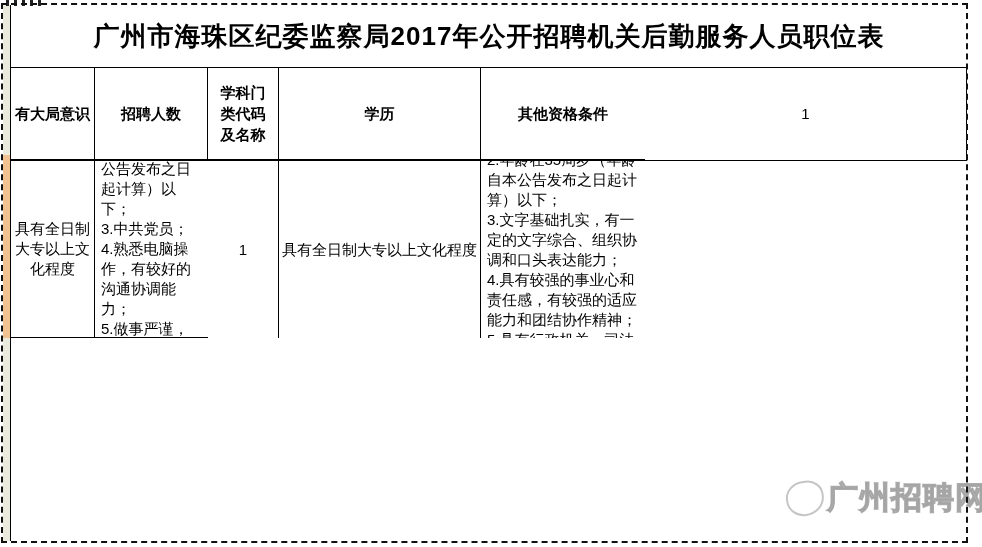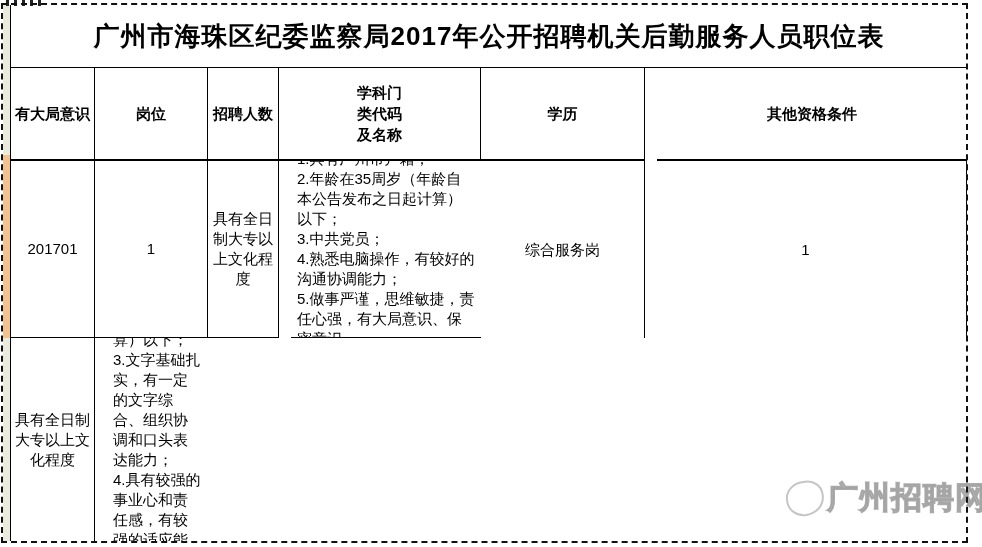--- a/index.html
+++ b/index.html
@@ -44,21 +44,21 @@
   }
   .title-cell {
     grid-column:1 / -1; border-right:none;
     font-size:26px; font-weight:bold; letter-spacing:1px;
   }
   .header-cell { font-weight:bold; border-bottom-width:2px; white-space:pre-line; line-height:21px; }
   .req-cell {
     justify-content:flex-start; text-align:left; padding:0 6px;
     white-space:pre-line; line-height:20px;
   }
-  .no-right { border-right:none;margin-left:12px; }
+  .no-right { border-right:none; }
   .no-bottom { border-bottom:none; }
   
   .watermark {
     position:absolute; left:786px; top:477px; display:flex;
     align-items:center; gap:3px; z-index:4;
   }
   .wm-logo {
     width:38px; height:35px; flex:0 0 auto;
     border:2px solid rgba(150,150,150,0.55);
     border-radius:50% 45% 55% 50%;
@@ -81,38 +81,35 @@
 
   <div class="left-strip">
     <div class="left-strip-highlight"></div>
   </div>
 
   <div class="table-grid">
 
     <div class="cell title-cell">广州市海珠区纪委监察局2017年公开招聘机关后勤服务人员职位表</div>
 
     <div class="cell header-cell">有大局意识</div>
-    <div class="cell header-cell">岗位</div>
     <div class="cell header-cell">招聘人数</div>
     <div class="cell header-cell">学科门
 类代码
 及名称</div>
     <div class="cell header-cell">学历</div>
     <div class="cell header-cell no-right">其他资格条件</div>
 
-    <div class="cell">201701</div>
     <div class="cell">1</div>
     <div class="cell">具有全日制大专以上文化程度</div>
     <div class="cell req-cell no-right">1.具有广州市户籍；
 2.年龄在35周岁（年龄自本公告发布之日起计算）以下；
 3.中共党员；
 4.熟悉电脑操作，有较好的沟通协调能力；
 5.做事严谨，思维敏捷，责任心强，有大局意识、保密意识。</div>
 
-    <div class="cell no-bottom">综合服务岗</div>
     <div class="cell no-bottom">1</div>
     <div class="cell no-bottom">具有全日制大专以上文化程度</div>
     <div class="cell req-cell no-right no-bottom">1.具有广州市户籍；
 2.年龄在35周岁（年龄自本公告发布之日起计算）以下；
 3.文字基础扎实，有一定的文字综合、组织协调和口头表达能力；
 4.具有较强的事业心和责任感，有较强的适应能力和团结协作精神；
 5.具有行政机关、司法机关工作经历者优先。</div>
 
   </div>
 

